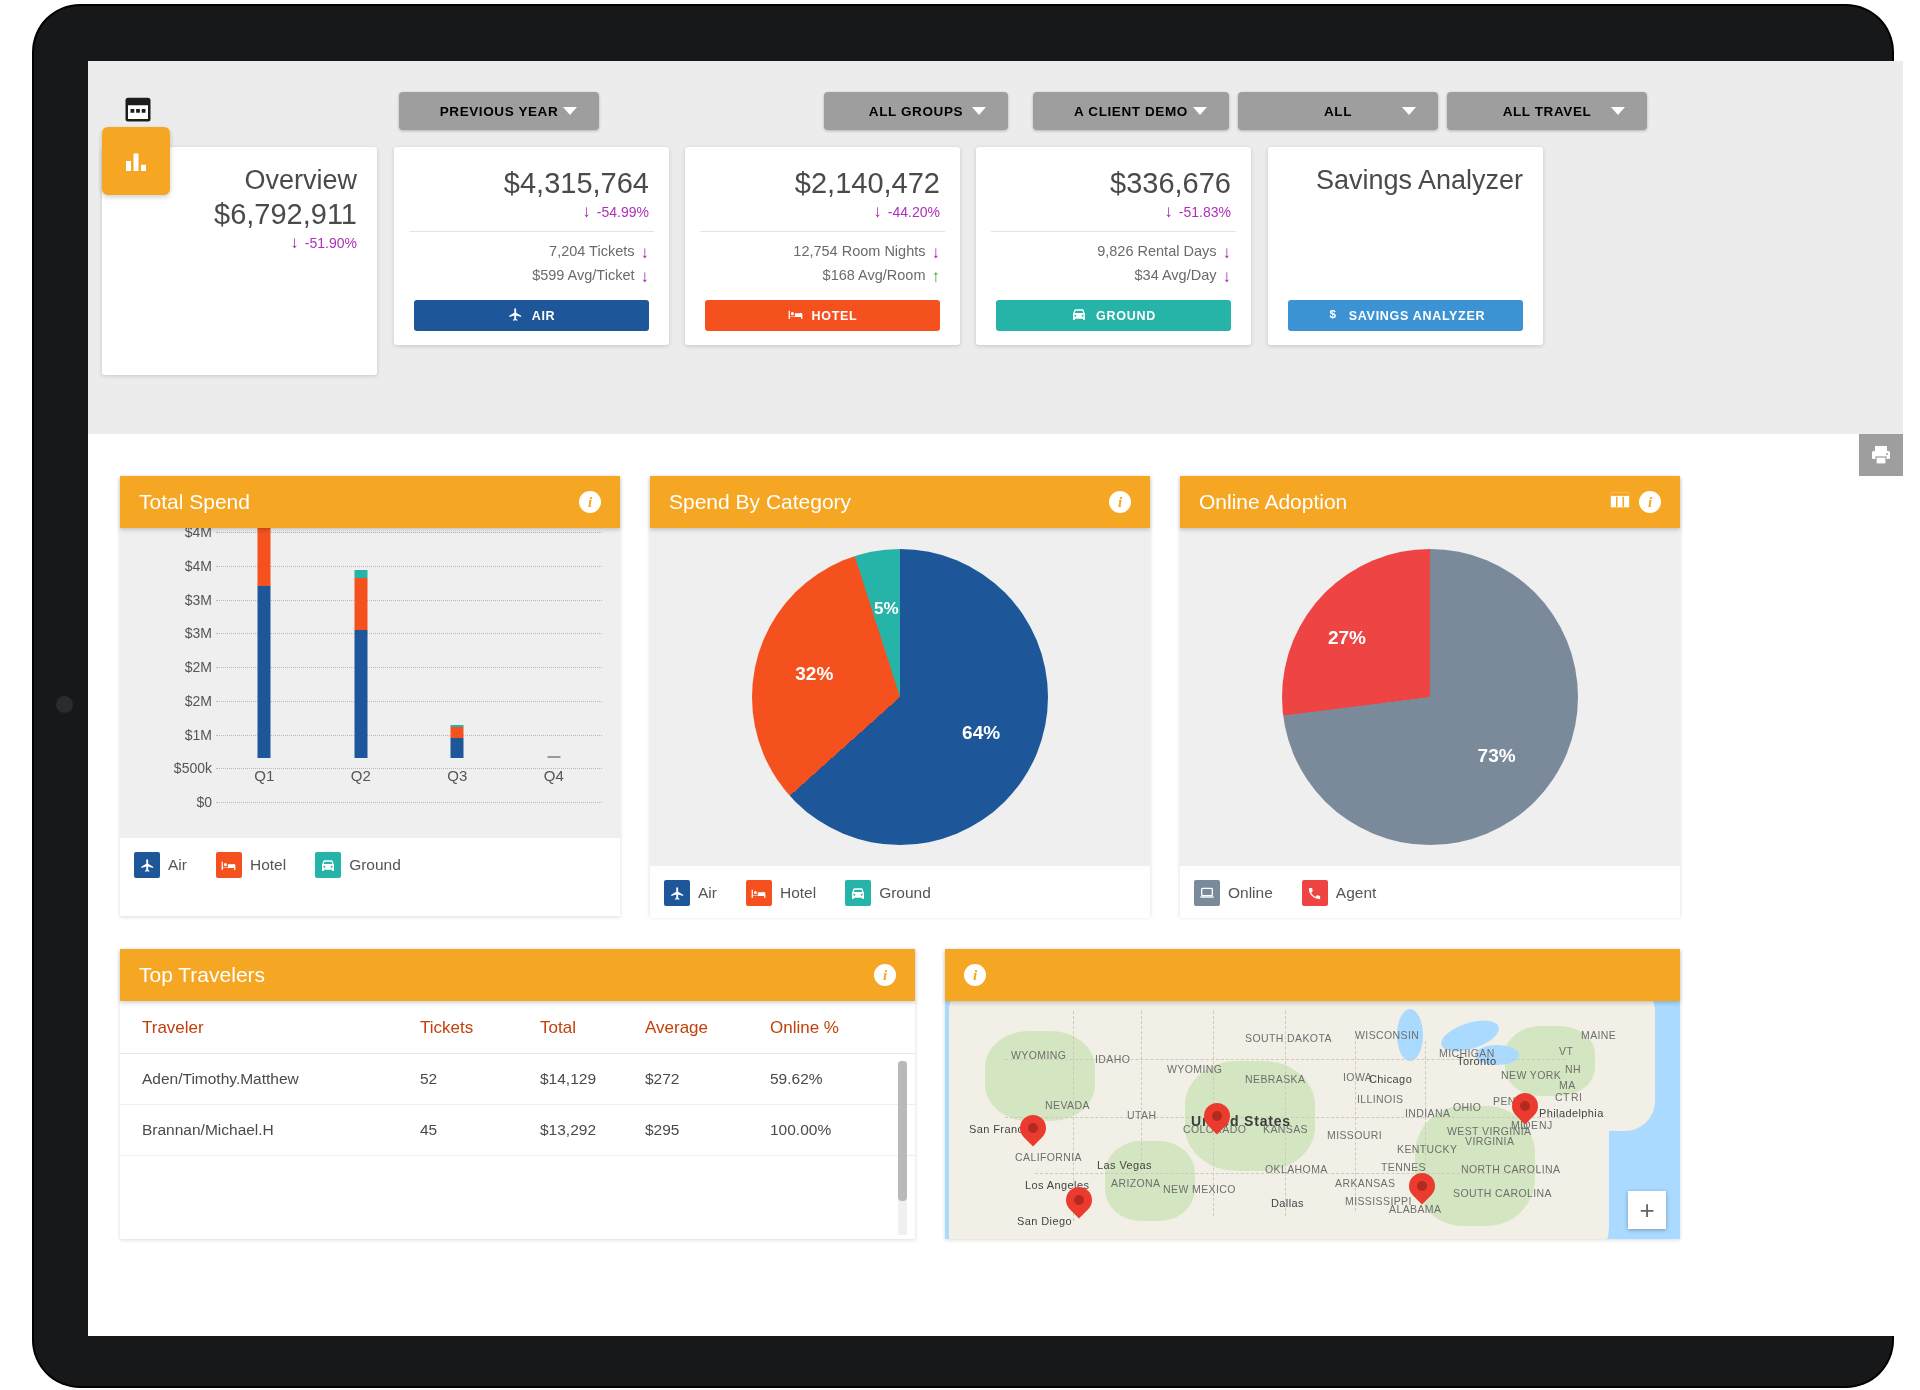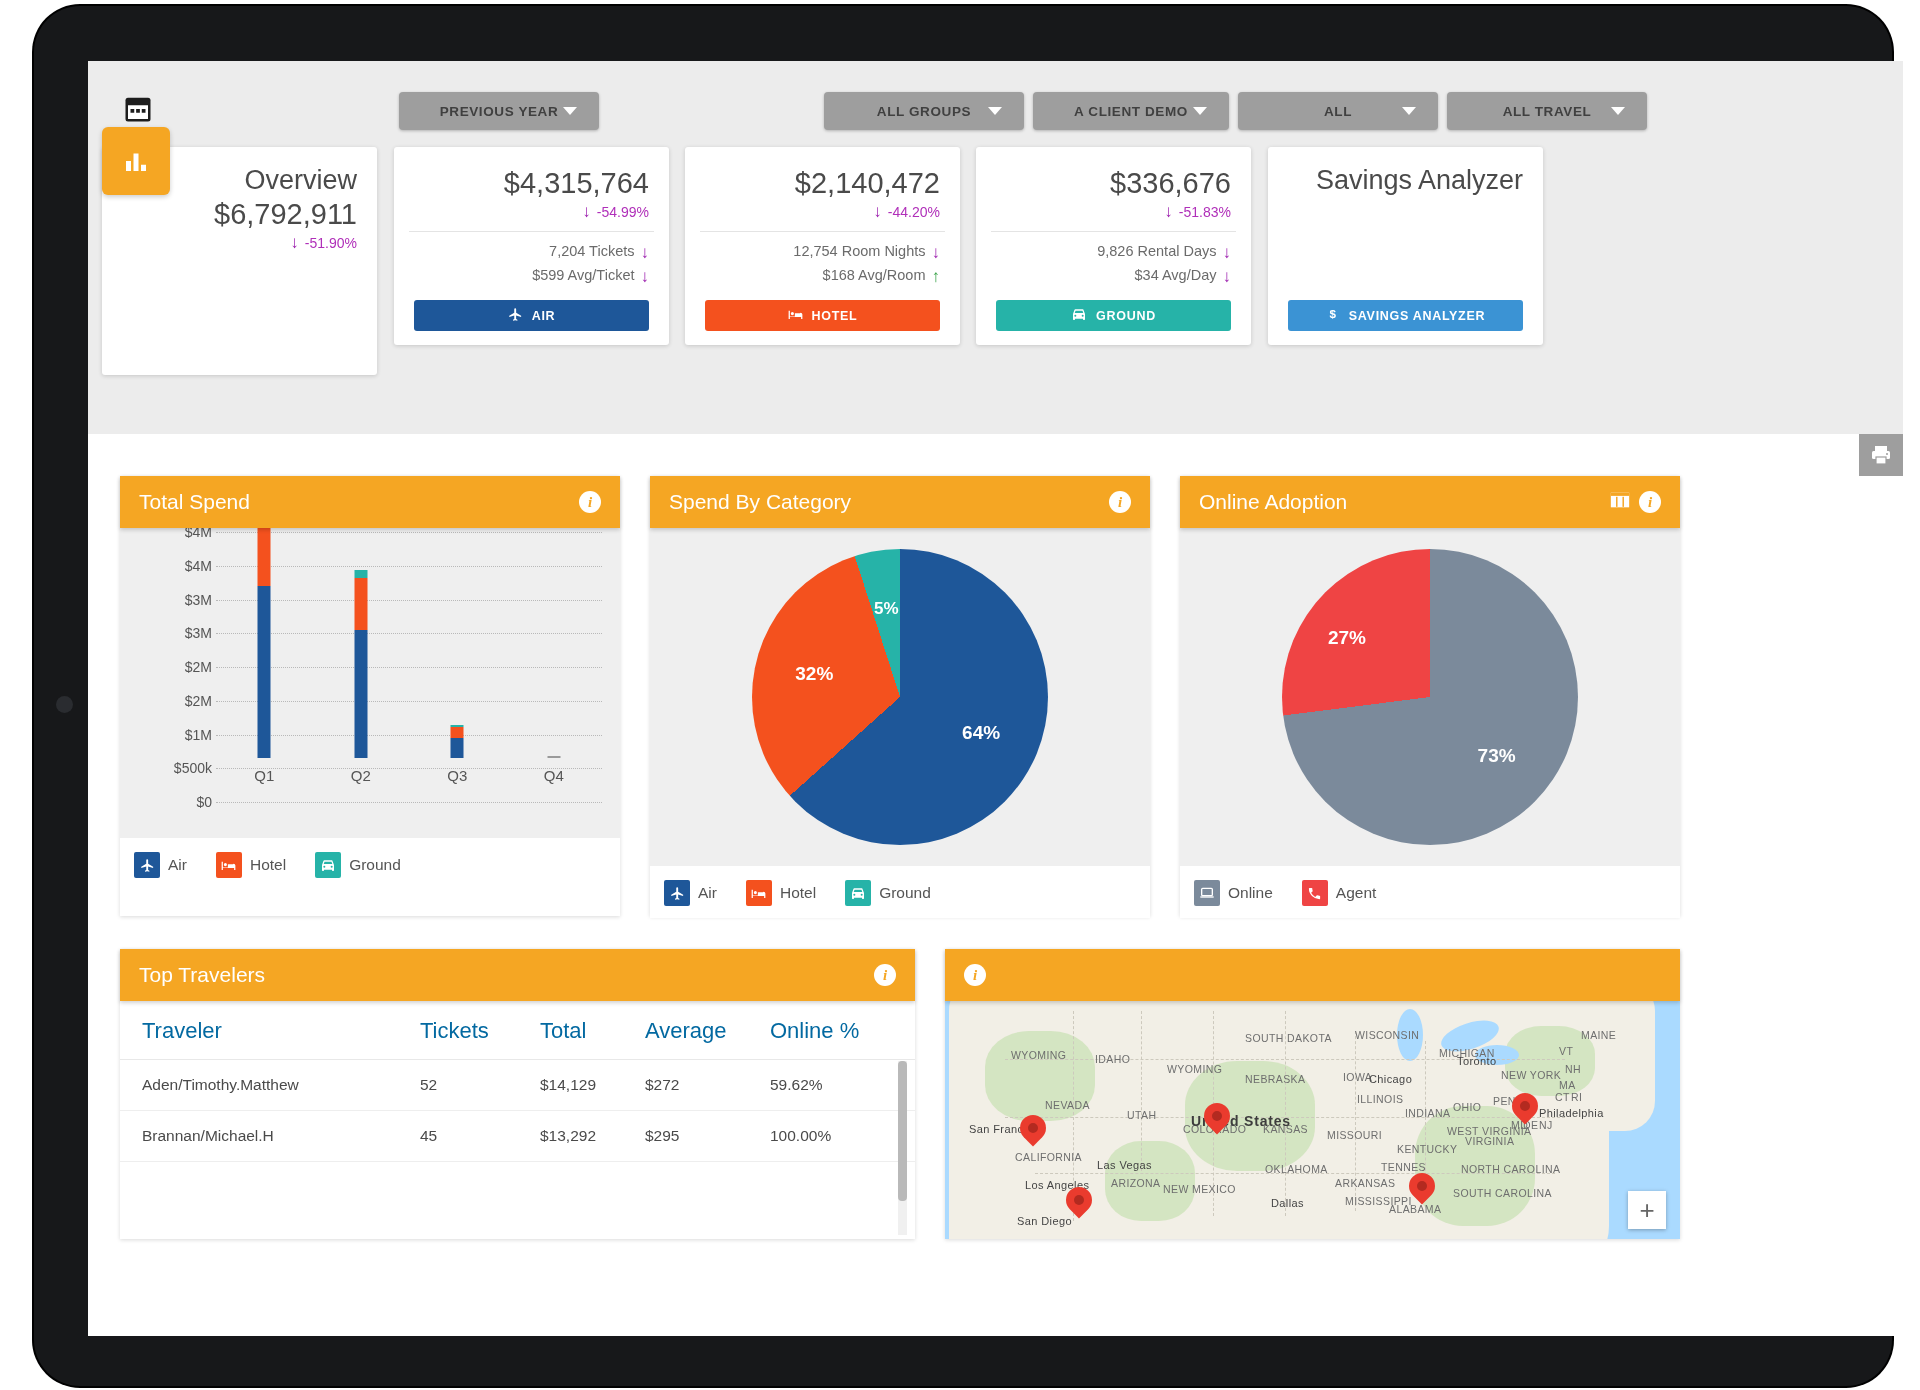--- a/index.html
+++ b/index.html
@@ -43,40 +43,40 @@
   #calendar-icon {
     position: absolute; left: 35px; top: 32px;
     width: 30px; height: 32px;
   }
   .dropdown {
     position: absolute;
     top: 31px;
     height: 38px;
     background: #9e9e9e;
     border-radius: 4px;
-    color: #404040;
+    color: #000000;
     font-size: 13.5px;
     font-weight: bold;
     letter-spacing: .6px;
     display: flex;
     align-items: center;
     justify-content: center;
     box-shadow: 0 1px 3px rgba(0,0,0,.25);
     cursor: pointer;
   }
   .dropdown .caret {
     position: absolute;
     right: 22px;
     width: 0; height: 0;
     border-left: 7px solid transparent;
     border-right: 7px solid transparent;
     border-top: 8px solid #fff;
   }
   #dd-period { left: 311px;  width: 200px; }
-  #dd-groups { left: 736px;  width: 200px; }
+  #dd-groups { left: 736px;  width: 184px; }
   #dd-client { left: 945px;  width: 196px; }
   #dd-all    { left: 1150px; width: 200px; }
   #dd-travel { left: 1359px; width: 200px; }
 
   
   #kpi-row { position: absolute; left: 0; top: 86px; width: 100%; height: 230px; }
   .kpi-card {
     position: absolute;
     top: 0;
     background: #fff;
@@ -260,21 +260,21 @@
     color: #fff;
     font-size: 19px;
     font-weight: bold;
     transform: translate(-50%, -50%);
   }
 
   
   #travelers-table { width: 100%; border-collapse: collapse; background: #fff; }
   #travelers-table th {
     text-align: left;
-    font-size: 22px; font-weight: 400; color: #0369a1;
+    font-size: 17px; font-weight: 400; color: #c2410c;
     padding: 17px 0 15px 0;
     border-bottom: 1px solid #e8e8e8;
   }
   #travelers-table td {
     font-size: 15.5px; color: #4a4a4a;
     padding: 16px 0;
     border-bottom: 1px solid #eeeeee;
   }
   #travelers-table th:nth-child(1), #travelers-table td:nth-child(1) { padding-left: 22px; width: 300px; }
   #travelers-table th:nth-child(2), #travelers-table td:nth-child(2) { width: 120px; }

